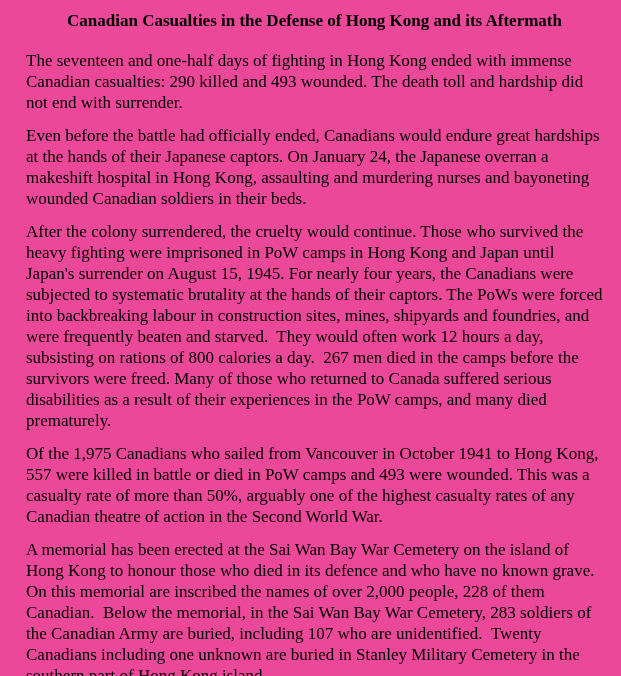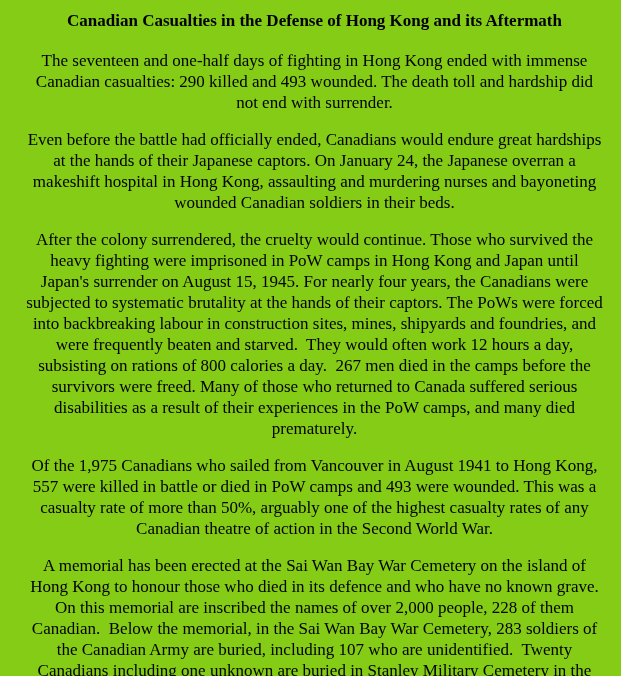--- a/index.html
+++ b/index.html
@@ -4,46 +4,46 @@
 <style>
   html, body {
     margin: 0;
     padding: 0;
     background: #ffffff;
   }
   .page {
     width: 621px;
     height: 676px;
     box-sizing: border-box;
-    background: #84cc16;
+    background: #ec4899;
     color: #000000;
     font-family: "Liberation Serif", "DejaVu Serif", serif;
     font-size: 17px;
     line-height: 21px;
     padding: 8px 18px 0 26px;
     overflow: hidden;
   }
   .doc-title {
     font-size: 17px;
     font-weight: bold;
     text-align: center;
     margin: 2px 0 19px 0;
     line-height: 21px;
   }
   .para {
-    margin: 16px 0 12px 0;
+    margin: 8px 0 12px 0;
     white-space: pre-wrap;
-    text-align: center;
+    text-align: left;
   }
 </style>
 </head>
 <body>
 
 <div class="page">
   <h1 class="doc-title">Canadian Casualties in the Defense of Hong Kong and its Aftermath</h1>
   <div>
       <p class="para">The seventeen and one-half days of fighting in Hong Kong ended with immense Canadian casualties: 290 killed and 493 wounded. The death toll and hardship did not end with surrender.</p>
       <p class="para">Even before the battle had officially ended, Canadians would endure great hardships at the hands of their Japanese captors. On January 24, the Japanese overran a makeshift hospital in Hong Kong, assaulting and murdering nurses and bayoneting wounded Canadian soldiers in their beds.</p>
       <p class="para">After the colony surrendered, the cruelty would continue. Those who survived the heavy fighting were imprisoned in PoW camps in Hong Kong and Japan until Japan's surrender on August 15, 1945. For nearly four years, the Canadians were subjected to systematic brutality at the hands of their captors. The PoWs were forced into backbreaking labour in construction sites, mines, shipyards and foundries, and were frequently beaten and starved.  They would often work 12 hours a day, subsisting on rations of 800 calories a day.  267 men died in the camps before the survivors were freed. Many of those who returned to Canada suffered serious disabilities as a result of their experiences in the PoW camps, and many died prematurely.</p>
-      <p class="para">Of the 1,975 Canadians who sailed from Vancouver in August 1941 to Hong Kong,  557 were killed in battle or died in PoW camps and 493 were wounded. This was a casualty rate of more than 50%, arguably one of the highest casualty rates of any Canadian theatre of action in the Second World War.</p>
+      <p class="para">Of the 1,975 Canadians who sailed from Vancouver in October 1941 to Hong Kong,  557 were killed in battle or died in PoW camps and 493 were wounded. This was a casualty rate of more than 50%, arguably one of the highest casualty rates of any Canadian theatre of action in the Second World War.</p>
       <p class="para">A memorial has been erected at the Sai Wan Bay War Cemetery on the island of Hong Kong to honour those who died in its defence and who have no known grave. On this memorial are inscribed the names of over 2,000 people, 228 of them Canadian.  Below the memorial, in the Sai Wan Bay War Cemetery, 283 soldiers of the Canadian Army are buried, including 107 who are unidentified.  Twenty Canadians including one unknown are buried in Stanley Military Cemetery in the southern part of Hong Kong island.</p>
     </div>
 </div>
 
 </body></html>

